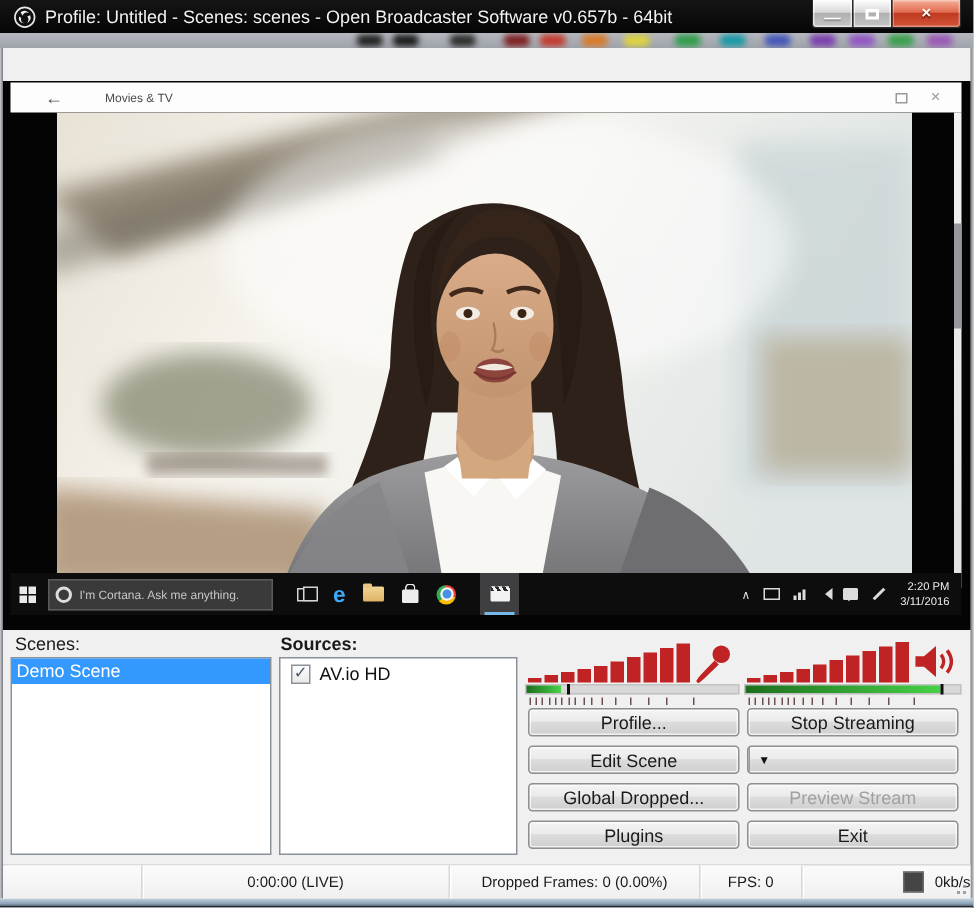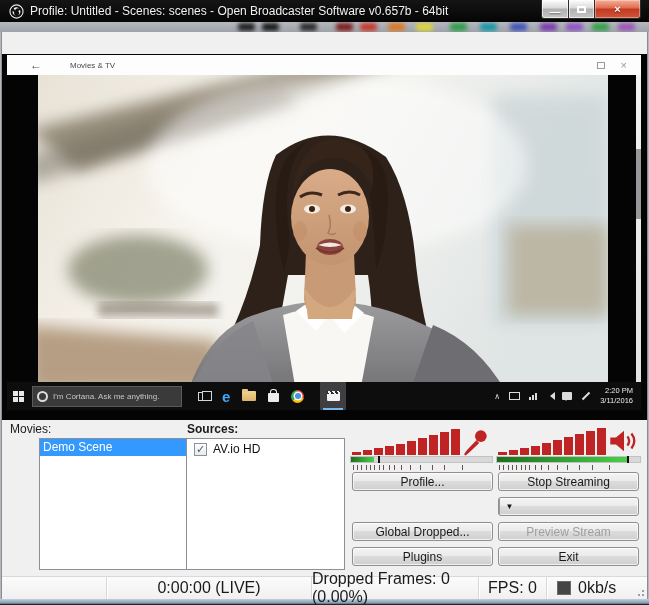--- a/index.html
+++ b/index.html
@@ -111,21 +111,21 @@
     border:2px solid transparent; border-top:3px solid #dcdcdc; }
   .pen-icon { width:10px; height:2px; background:#dcdcdc; transform:rotate(-45deg); }
   .clock { text-align:right; color:#eaeaea; font-size:7.5px; line-height:1.35; padding-right:2px; }
 
   
   .panel-label { position:absolute; font-size:12px; color:#1a1a1a; }
   .lbl-scenes { left:10px; top:422px; }
   .lbl-sources { left:187px; top:422px;font-weight:bold; }
   .listbox { position:absolute; top:438px; height:132px; background:#fff;
     border:1px solid #8a9097; font-size:12px; }
-  .list-scenes { left:7px; width:174px;margin-left:32px; }
+  .list-scenes { left:7px; width:174px; }
   .list-sources { left:186px; width:159px; }
   .scene-row { height:17px; line-height:17px; padding-left:3px; color:#fff; background:#3399ff; }
   .source-row { display:flex; align-items:center; gap:6px; padding:3px 0 0 7px; color:#111; }
   .checkbox { width:13px; height:13px; border:1px solid #8a9199;
     background:linear-gradient(#fefefe,#e9e9e9); display:flex; align-items:center;
     justify-content:center; font-size:11px; color:#49586c; line-height:1; }
 
   
   .bars { position:absolute; top:428px; height:27px; display:flex; align-items:flex-end; gap:2px; }
   .bars-mic { left:352px; }
@@ -156,25 +156,25 @@
   .col-l { left:352px; } .col-r { left:498px; }
   .row0 { top:472px; } .row1 { top:497px; } .row2 { top:522px; } .row3 { top:547px; }
   .btn-split { justify-content:flex-start; padding:0; }
   .split-label { flex:1; text-align:center; }
   .split-arrow { width:20px; height:100%; border-left:1px solid #9a9a9a;
     display:flex; align-items:center; justify-content:center; font-size:8px; color:#111; }
 
   
   .statusbar { position:absolute; left:2px; top:576px; width:645px; height:23px;
     background:linear-gradient(#fbfbfb,#f0f0f0); border-top:1px solid #d9d9d9;
-    display:flex; align-items:center; font-size:16px; color:#1a1a1a;padding-left:12px; }
+    display:flex; align-items:center; font-size:10px; color:#1a1a1a; }
   .sb-sec { height:100%; display:flex; align-items:center; justify-content:center;
     border-right:1px solid #d8d8d8; box-shadow:1px 0 0 #fff; }
   .sb-0 { width:93px; } .sb-1 { width:205px; } .sb-2 { width:167px; } .sb-3 { width:68px; }
-  .sb-4 { flex:1; justify-content:flex-start; border-right:none; box-shadow:none; }
+  .sb-4 { flex:1; justify-content:flex-end; border-right:none; box-shadow:none; }
   .cong-square { width:14px; height:14px; background:#454545; border:1px solid #6a6a6a;
     margin:0 7px 0 10px; }
   .grip { position:absolute; right:3px; bottom:3px; width:10px; height:10px; }
   .grip i { position:absolute; width:2px; height:2px; background:#9aa0a6; }
   .grip i:nth-child(1){ right:0; bottom:0; } .grip i:nth-child(2){ right:4px; bottom:0; }
   .grip i:nth-child(3){ right:0; bottom:4px; }
 </style>
 </head>
 <body>
 
@@ -334,21 +334,21 @@
         <span class="chat-icon"></span>
         <span class="pen-icon"></span>
         <div class="clock">
           <div>2:20 PM</div>
           <div>3/11/2016</div>
         </div>
       </div>
     </div>
   </div>
 
-  <div class="panel-label lbl-scenes">Movies:</div>
+  <div class="panel-label lbl-scenes">Scenes:</div>
   <div class="panel-label lbl-sources">Sources:</div>
 
   <div class="listbox list-scenes">
     <div class="scene-row">Demo Scene</div>
   </div>
 
   <div class="listbox list-sources">
     <div class="source-row">
       <span class="checkbox">✓</span>
       <span>AV.io HD</span>
@@ -428,20 +428,21 @@
       <div class="tick" style="left: 31%;"></div>
       <div class="tick" style="left: 36%;"></div>
       <div class="tick" style="left: 42%;"></div>
       <div class="tick" style="left: 49%;"></div>
       <div class="tick" style="left: 57%;"></div>
       <div class="tick" style="left: 66%;"></div>
       <div class="tick" style="left: 78%;"></div>
     </div>
 
   <div class="btn col-l row0">Profile...</div>
+  <div class="btn col-l row1">Edit Scene</div>
   <div class="btn col-l row2">Global Dropped...</div>
   <div class="btn col-l row3">Plugins</div>
 
   <div class="btn col-r row0">Stop Streaming</div>
   <div class="btn col-r row1 btn-split">
     <span class="split-arrow">
         <span>▼</span>
       </span>
   </div>
   <div class="btn col-r row2 disabled">Preview Stream</div>

